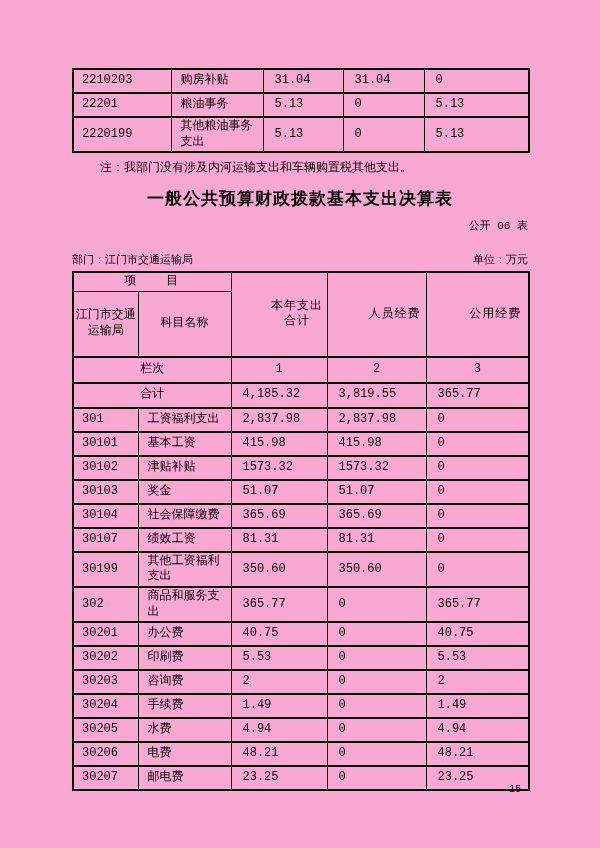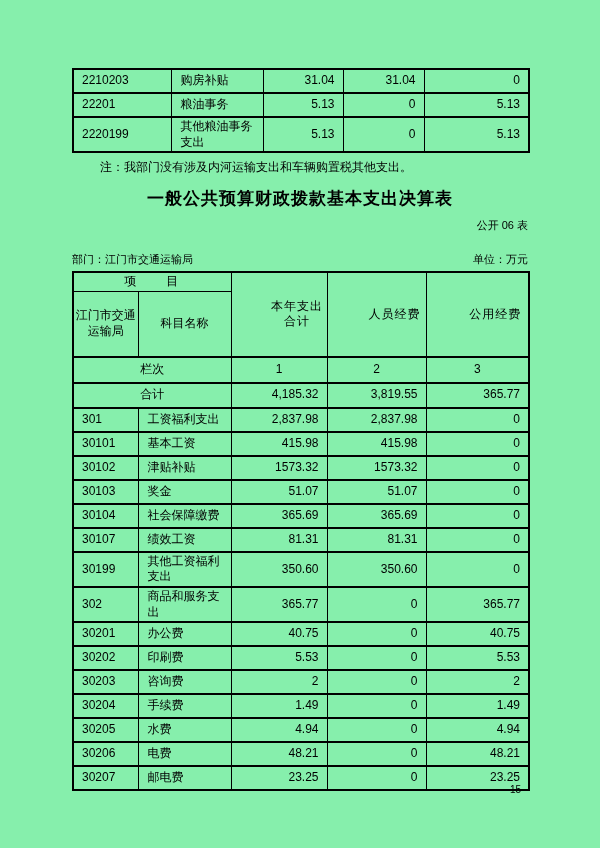--- a/index.html
+++ b/index.html
@@ -1,30 +1,30 @@
 <!DOCTYPE html>
 <html><head>
 <meta charset="utf-8">
 <style>
   html,body{margin:0;padding:0;}
   .page{
-    width:600px;height:848px;background:#86efac;position:relative;
-    font-family:Liberation Sans, sans-serif;color:#000;overflow:hidden;
+    width:600px;height:848px;background:#f9a8d4;position:relative;
+    font-family:Liberation Mono, monospace;color:#000;overflow:hidden;
   }
   .content{width:456px;margin:0 auto;}
   table{border-collapse:collapse;table-layout:fixed;width:456px;}
   td{
     border-left:1px solid #000;border-right:1px solid #000;
     border-top:2px solid #000;border-bottom:2px solid #000;
     font-size:12px;line-height:1.3;padding:1px 0;overflow:hidden;
   }
   .tbl{border:2px solid #000;}
   .code{text-align:left;padding-left:8px;}
   .name{text-align:left;padding-left:9px;padding-right:4px;}
-  .num{text-align:right;padding-right:8px;}
+  .num{padding-right:8px;padding-left:11px;}
   .ctr{text-align:center;}
   .h20{height:20px;}
   .h30{height:31px;}
   
   .toptable-wrap{padding-top:68px;}
   .note-line{font-size:12px;margin-top:6px;padding-left:28px;}
   .doc-title{font-size:17px;font-weight:bold;text-align:center;margin-top:11px;letter-spacing:1px;}
   .meta-right{font-size:11px;text-align:right;margin-top:8px;}
   .dept-row{display:flex;justify-content:space-between;font-size:11px;margin-top:19px;margin-bottom:4px;}
   .hdr-item{height:14px;border-bottom:1px solid #000;letter-spacing:2px;}

